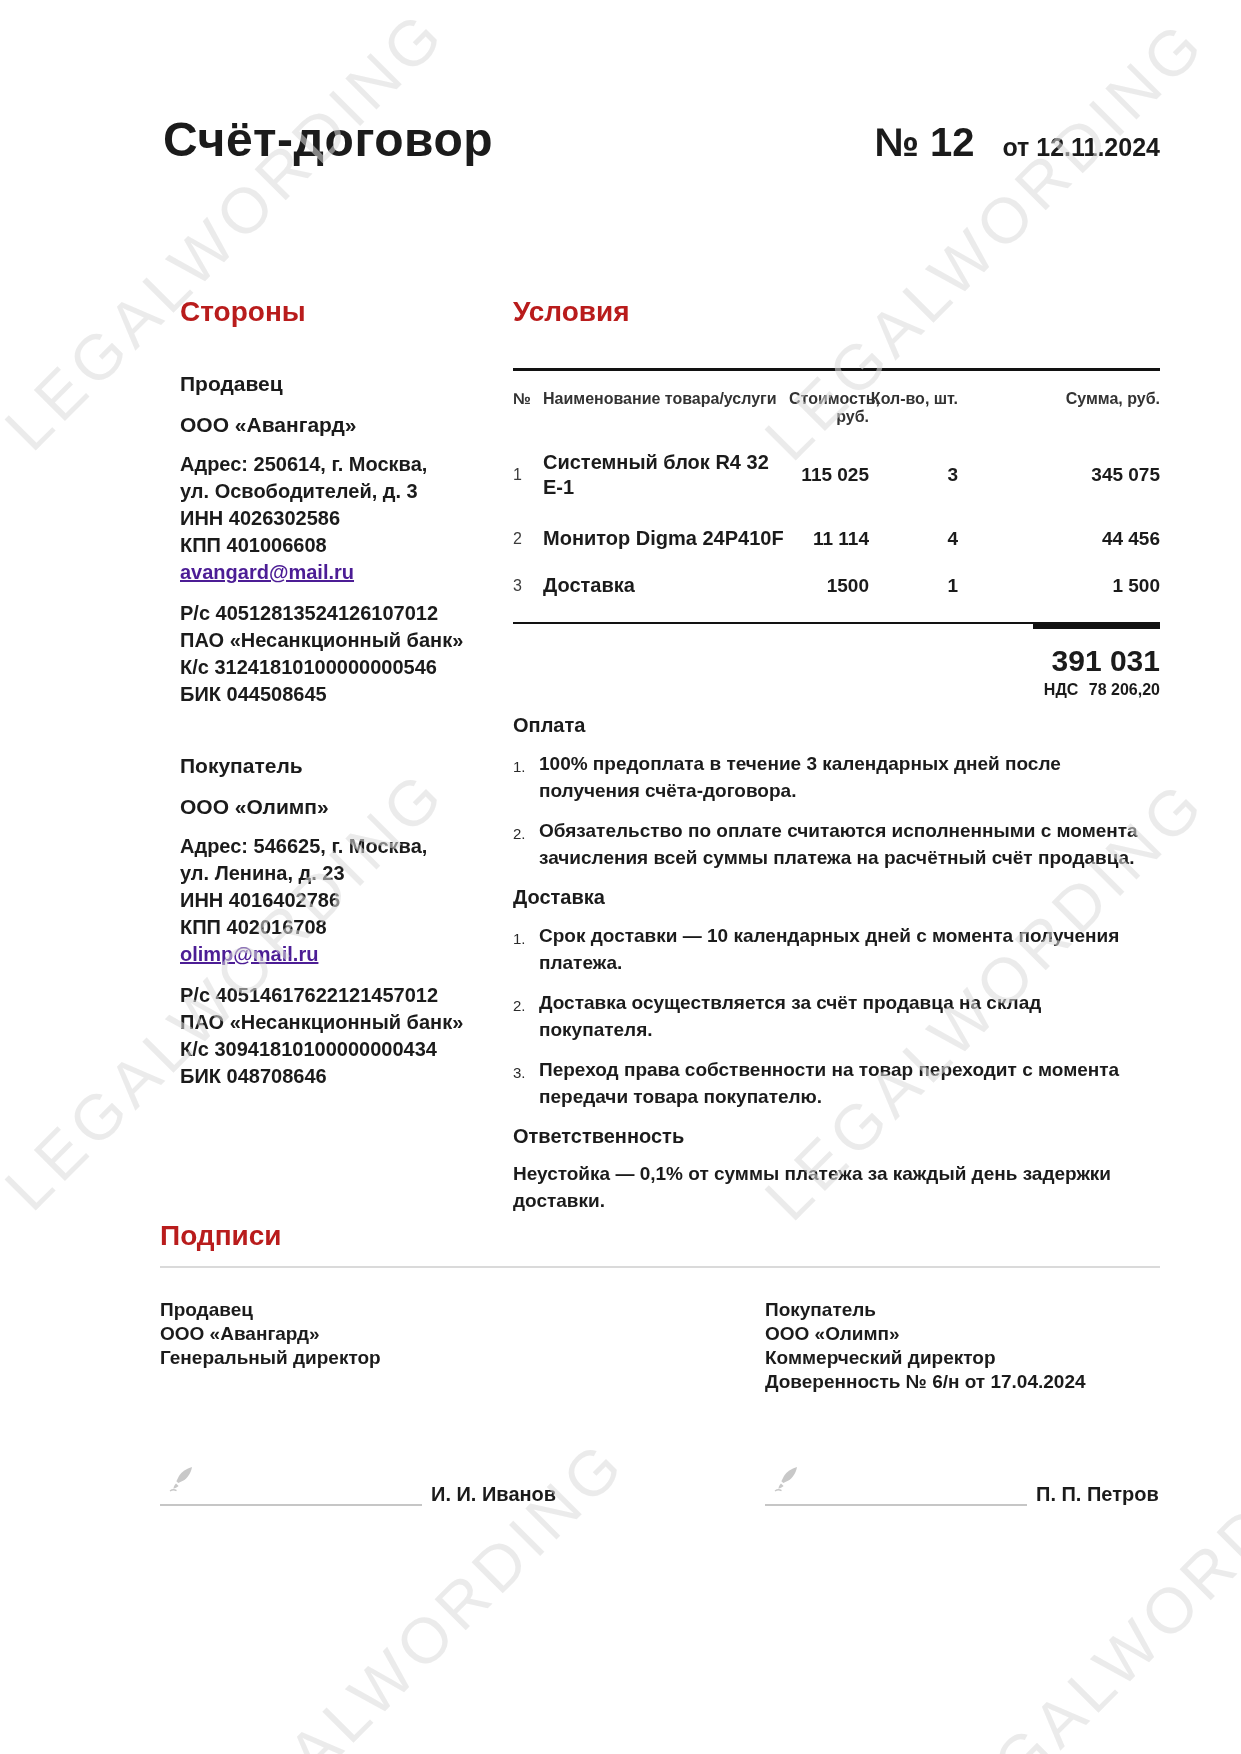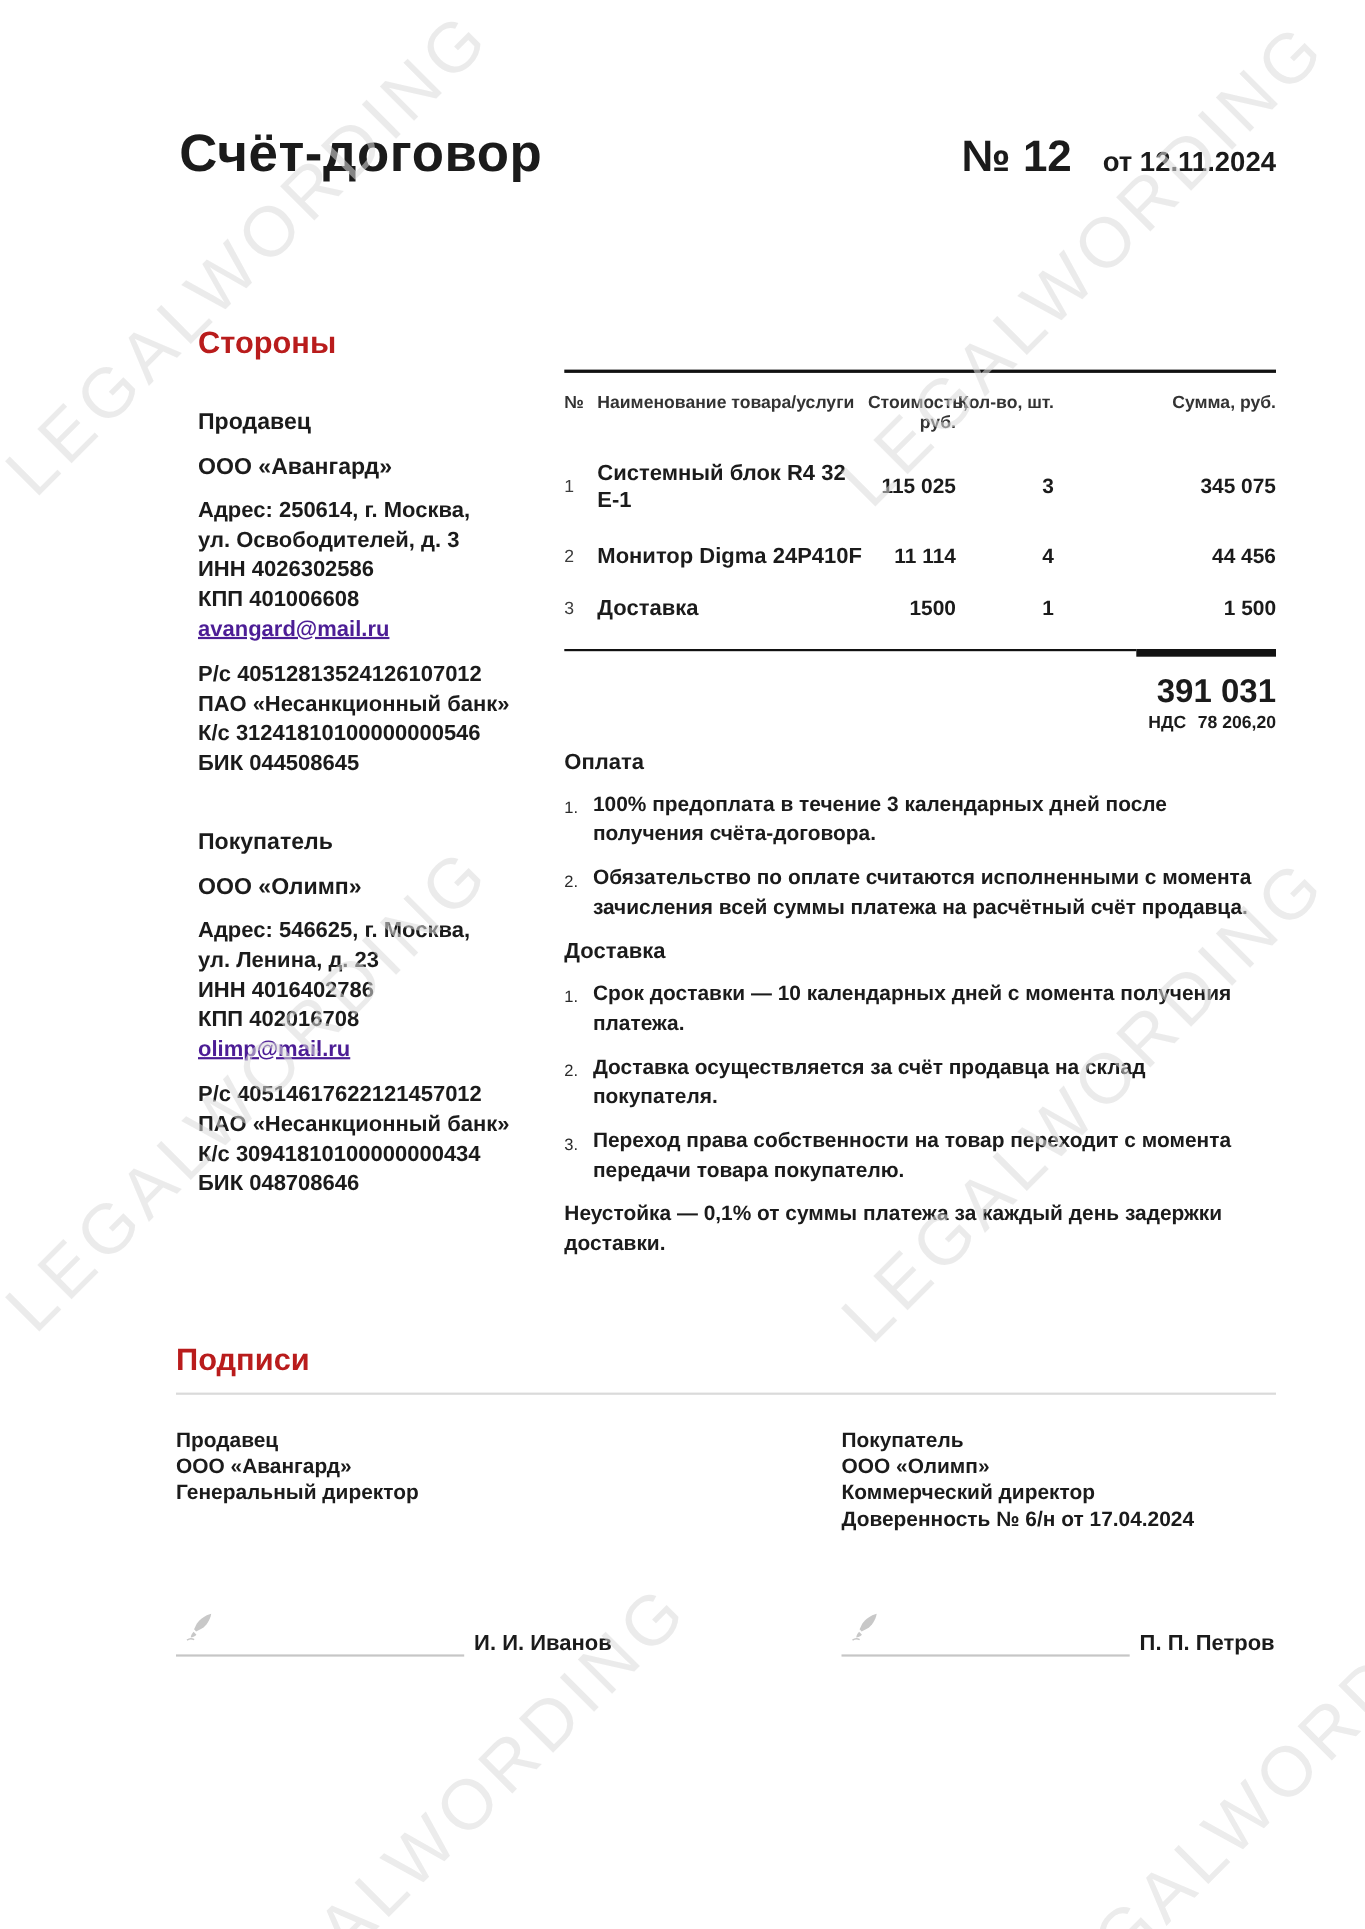--- a/index.html
+++ b/index.html
@@ -105,20 +105,21 @@
   </div>
   <div class="block bank">
     <div>Р/с 40514617622121457012</div>
     <div>ПАО «Несанкционный банк»</div>
     <div>К/с 30941810100000000434</div>
     <div>БИК 048708646</div>
   </div>
 </div>
 
 <div class="col-right">
+  <h2 class="sec-heading">Условия</h2>
 
   <div class="tbl">
     <div class="tgrid thead">
       <div>№</div>
       <div>Наименование товара/услуги</div>
       <div class="c-r" style="font-size:16px;">Стоимость, руб.</div>
       <div class="c-r" style="font-size:16px;">Кол-во, шт.</div>
       <div class="c-r" style="font-size:16px;">Сумма, руб.</div>
     </div>
 
@@ -179,20 +180,21 @@
     <div class="oitem">
       <span class="mk">2.</span>
       <span>Доставка осуществляется за счёт продавца на склад покупателя.</span>
     </div>
     <div class="oitem">
       <span class="mk">3.</span>
       <span>Переход права собственности на товар переходит с момента передачи товара покупателю.</span>
     </div>
   </div>
 
+  <div class="terms-h">Ответственность</div>
   <div class="para">Неустойка — 0,1% от суммы платежа за каждый день задержки доставки.</div>
 </div>
 
 <div class="signatures">
   <h2 class="sec-heading">Подписи</h2>
   <div class="sig-divider"></div>
 
   <div class="sig-cols">
     <div class="sig-col">
       <div>Продавец</div>

